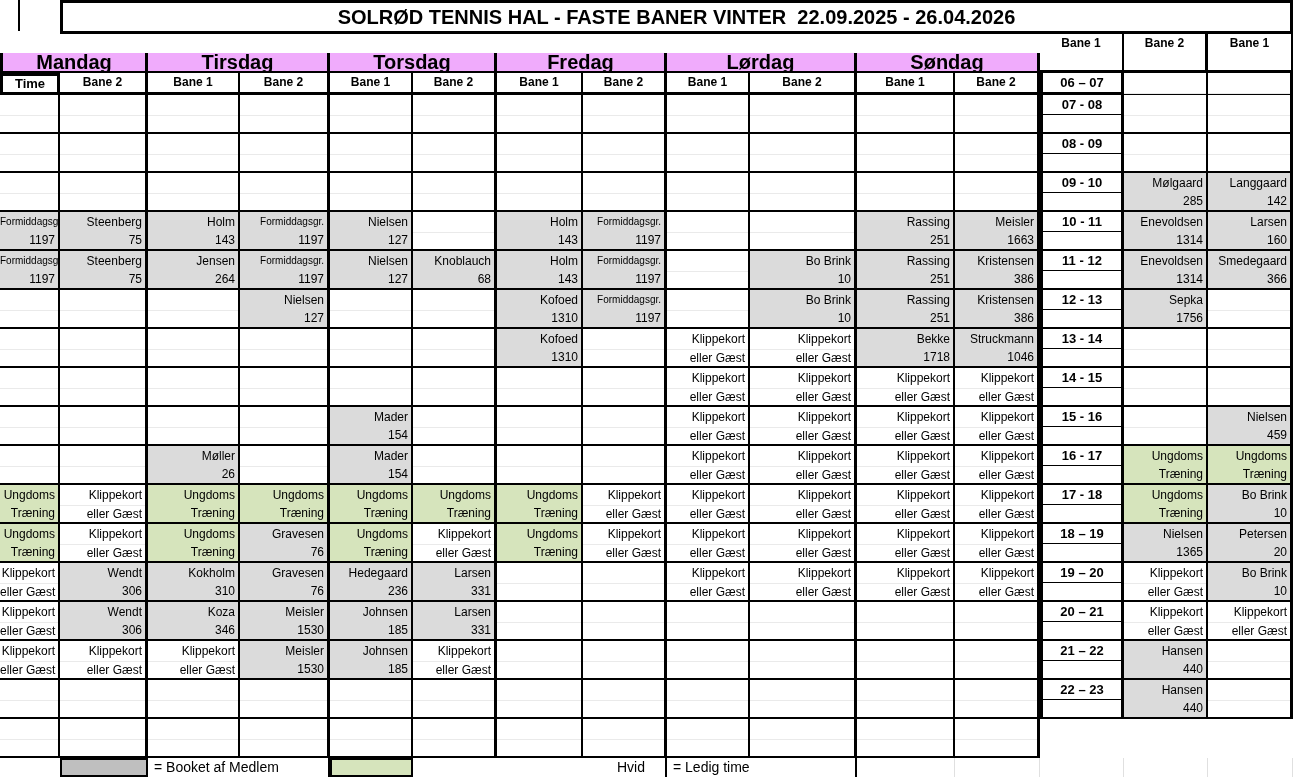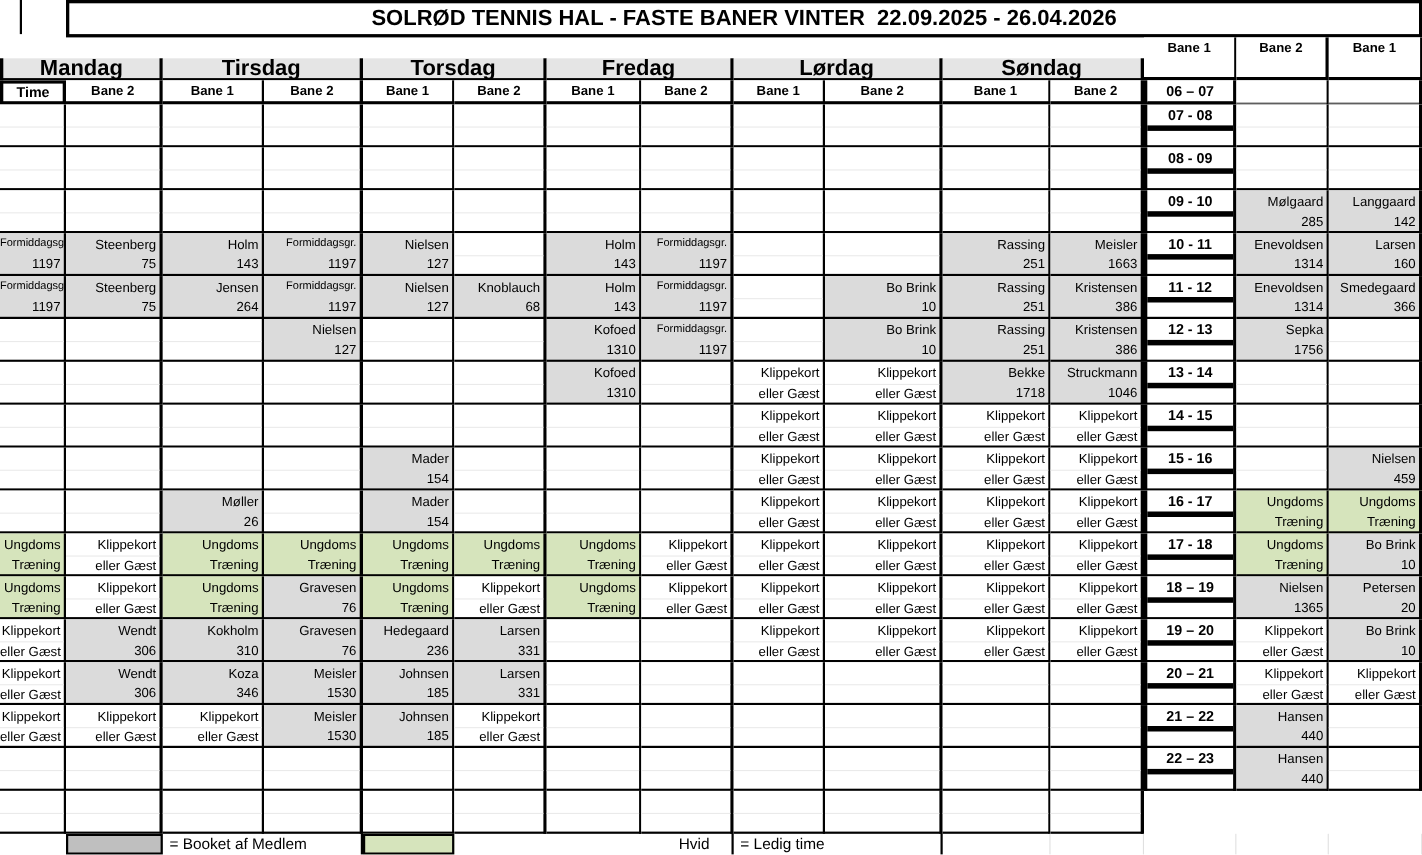--- a/index.html
+++ b/index.html
@@ -18,21 +18,21 @@
 
   .title {
     grid-row:1; grid-column:2/16;
     border:3px solid #000;
     display:flex; align-items:center; justify-content:center;
     font-weight:bold; font-size:20px; white-space:pre;
   }
 
   .day {
     grid-column:span 2;
-    background:#e5e5e5;
+    background:#f0abfc;
     border-right:3px solid #000; border-bottom:2px solid #000;
     display:flex; align-items:center; justify-content:center;
     font-weight:bold; font-size:20px;margin-top:19px;
   }
   .firstday { border-left:3px solid #000; }
 
   .timehead {
     grid-row:3; grid-column:1;
     border:3px solid #000;
     font-weight:bold; font-size:13px; text-align:center; line-height:16px;
@@ -42,21 +42,21 @@
     border-right:2px solid #000; border-bottom:3px solid #000;
     font-weight:bold; font-size:12px; text-align:center; line-height:19px;
     background:#fff;
   }
   .banehead.endday { border-right-width:3px; }
 
   .timecell {
     border-left:3px solid #000; border-right:3px solid #000; border-bottom:2px solid #000;
     font-weight:bold; font-size:13px; text-align:center; background:#fff;
   }
-  .timecell .tl1 { height:19px; line-height:19px; border-bottom:5px solid #000000; }
+  .timecell .tl1 { height:19px; line-height:19px; border-bottom:1px solid #000000; }
   .timecell .tl2 { height:16px; }
 
   .cell {
     border-right:2px solid #000; border-bottom:2px solid #000;
     text-align:right; font-size:12px; background:#fff;
   }
   .cell.endday { border-right-width:3px; }
   .cell.booked { background:#DBDBDB; }
   .cell.club   { background:#D6E4BC; }
   .cell.free .l1, .cell.empty .l1 { border-bottom:1px solid #EAEAEA; }

